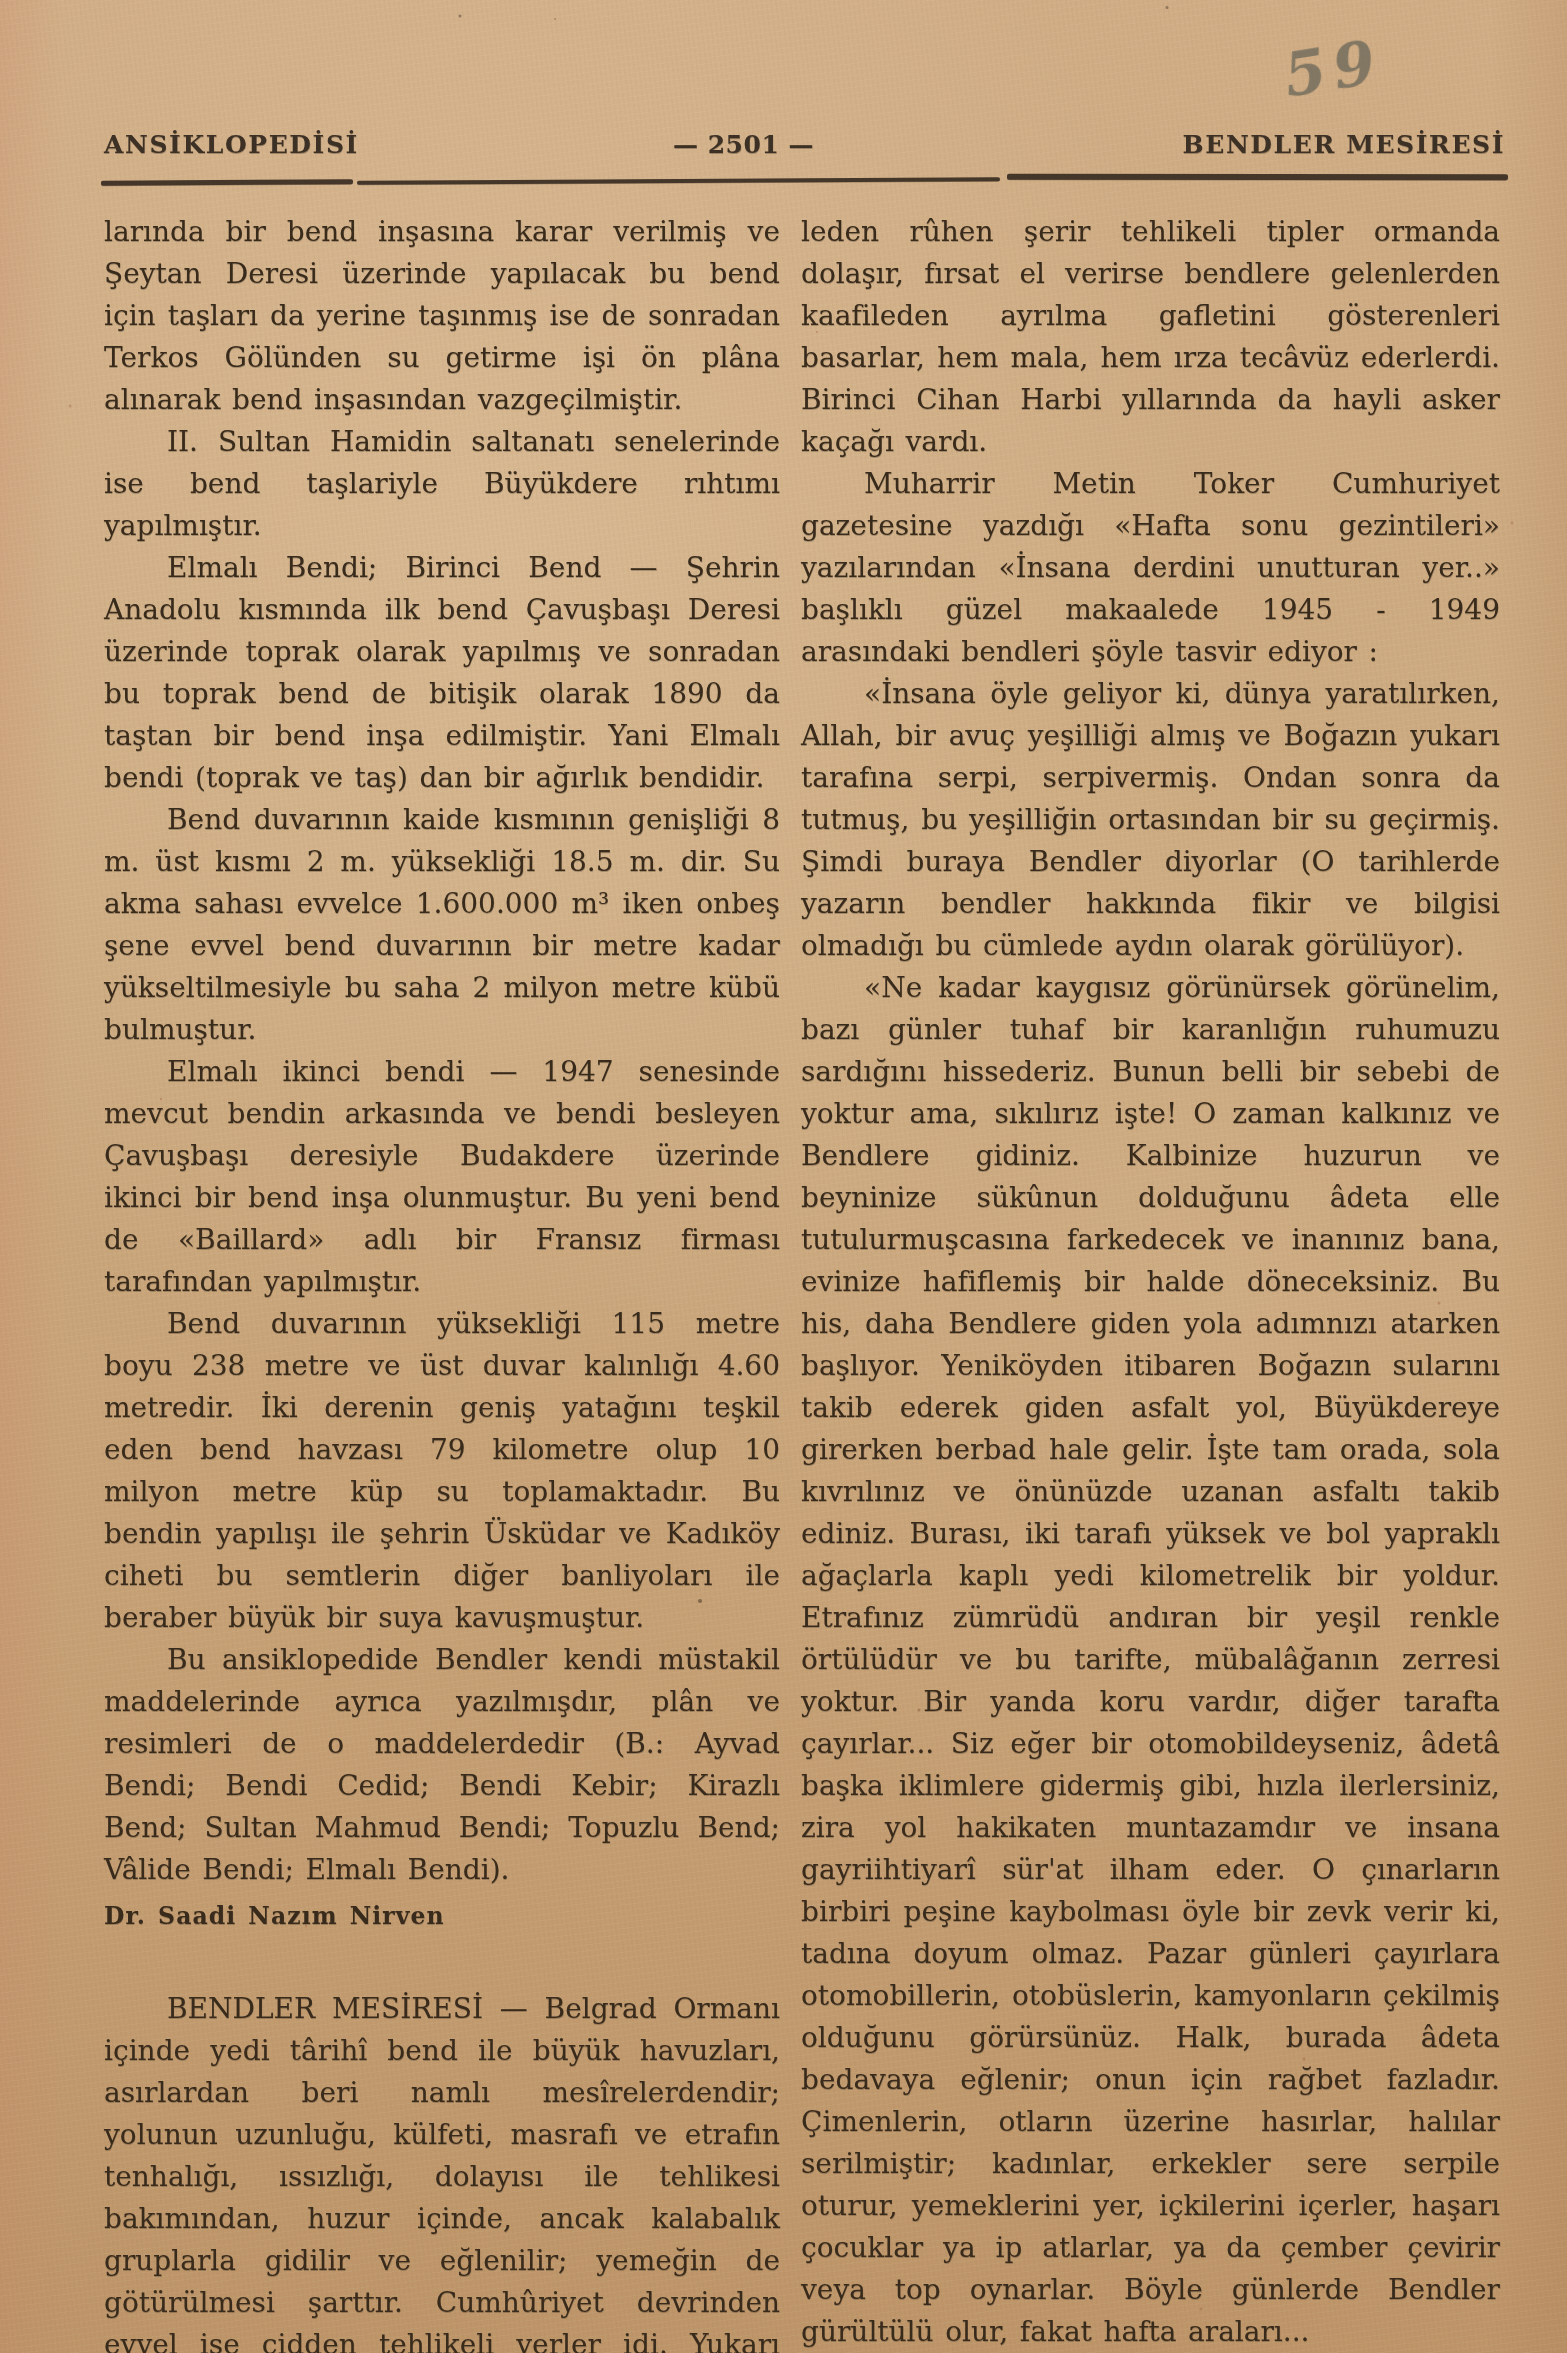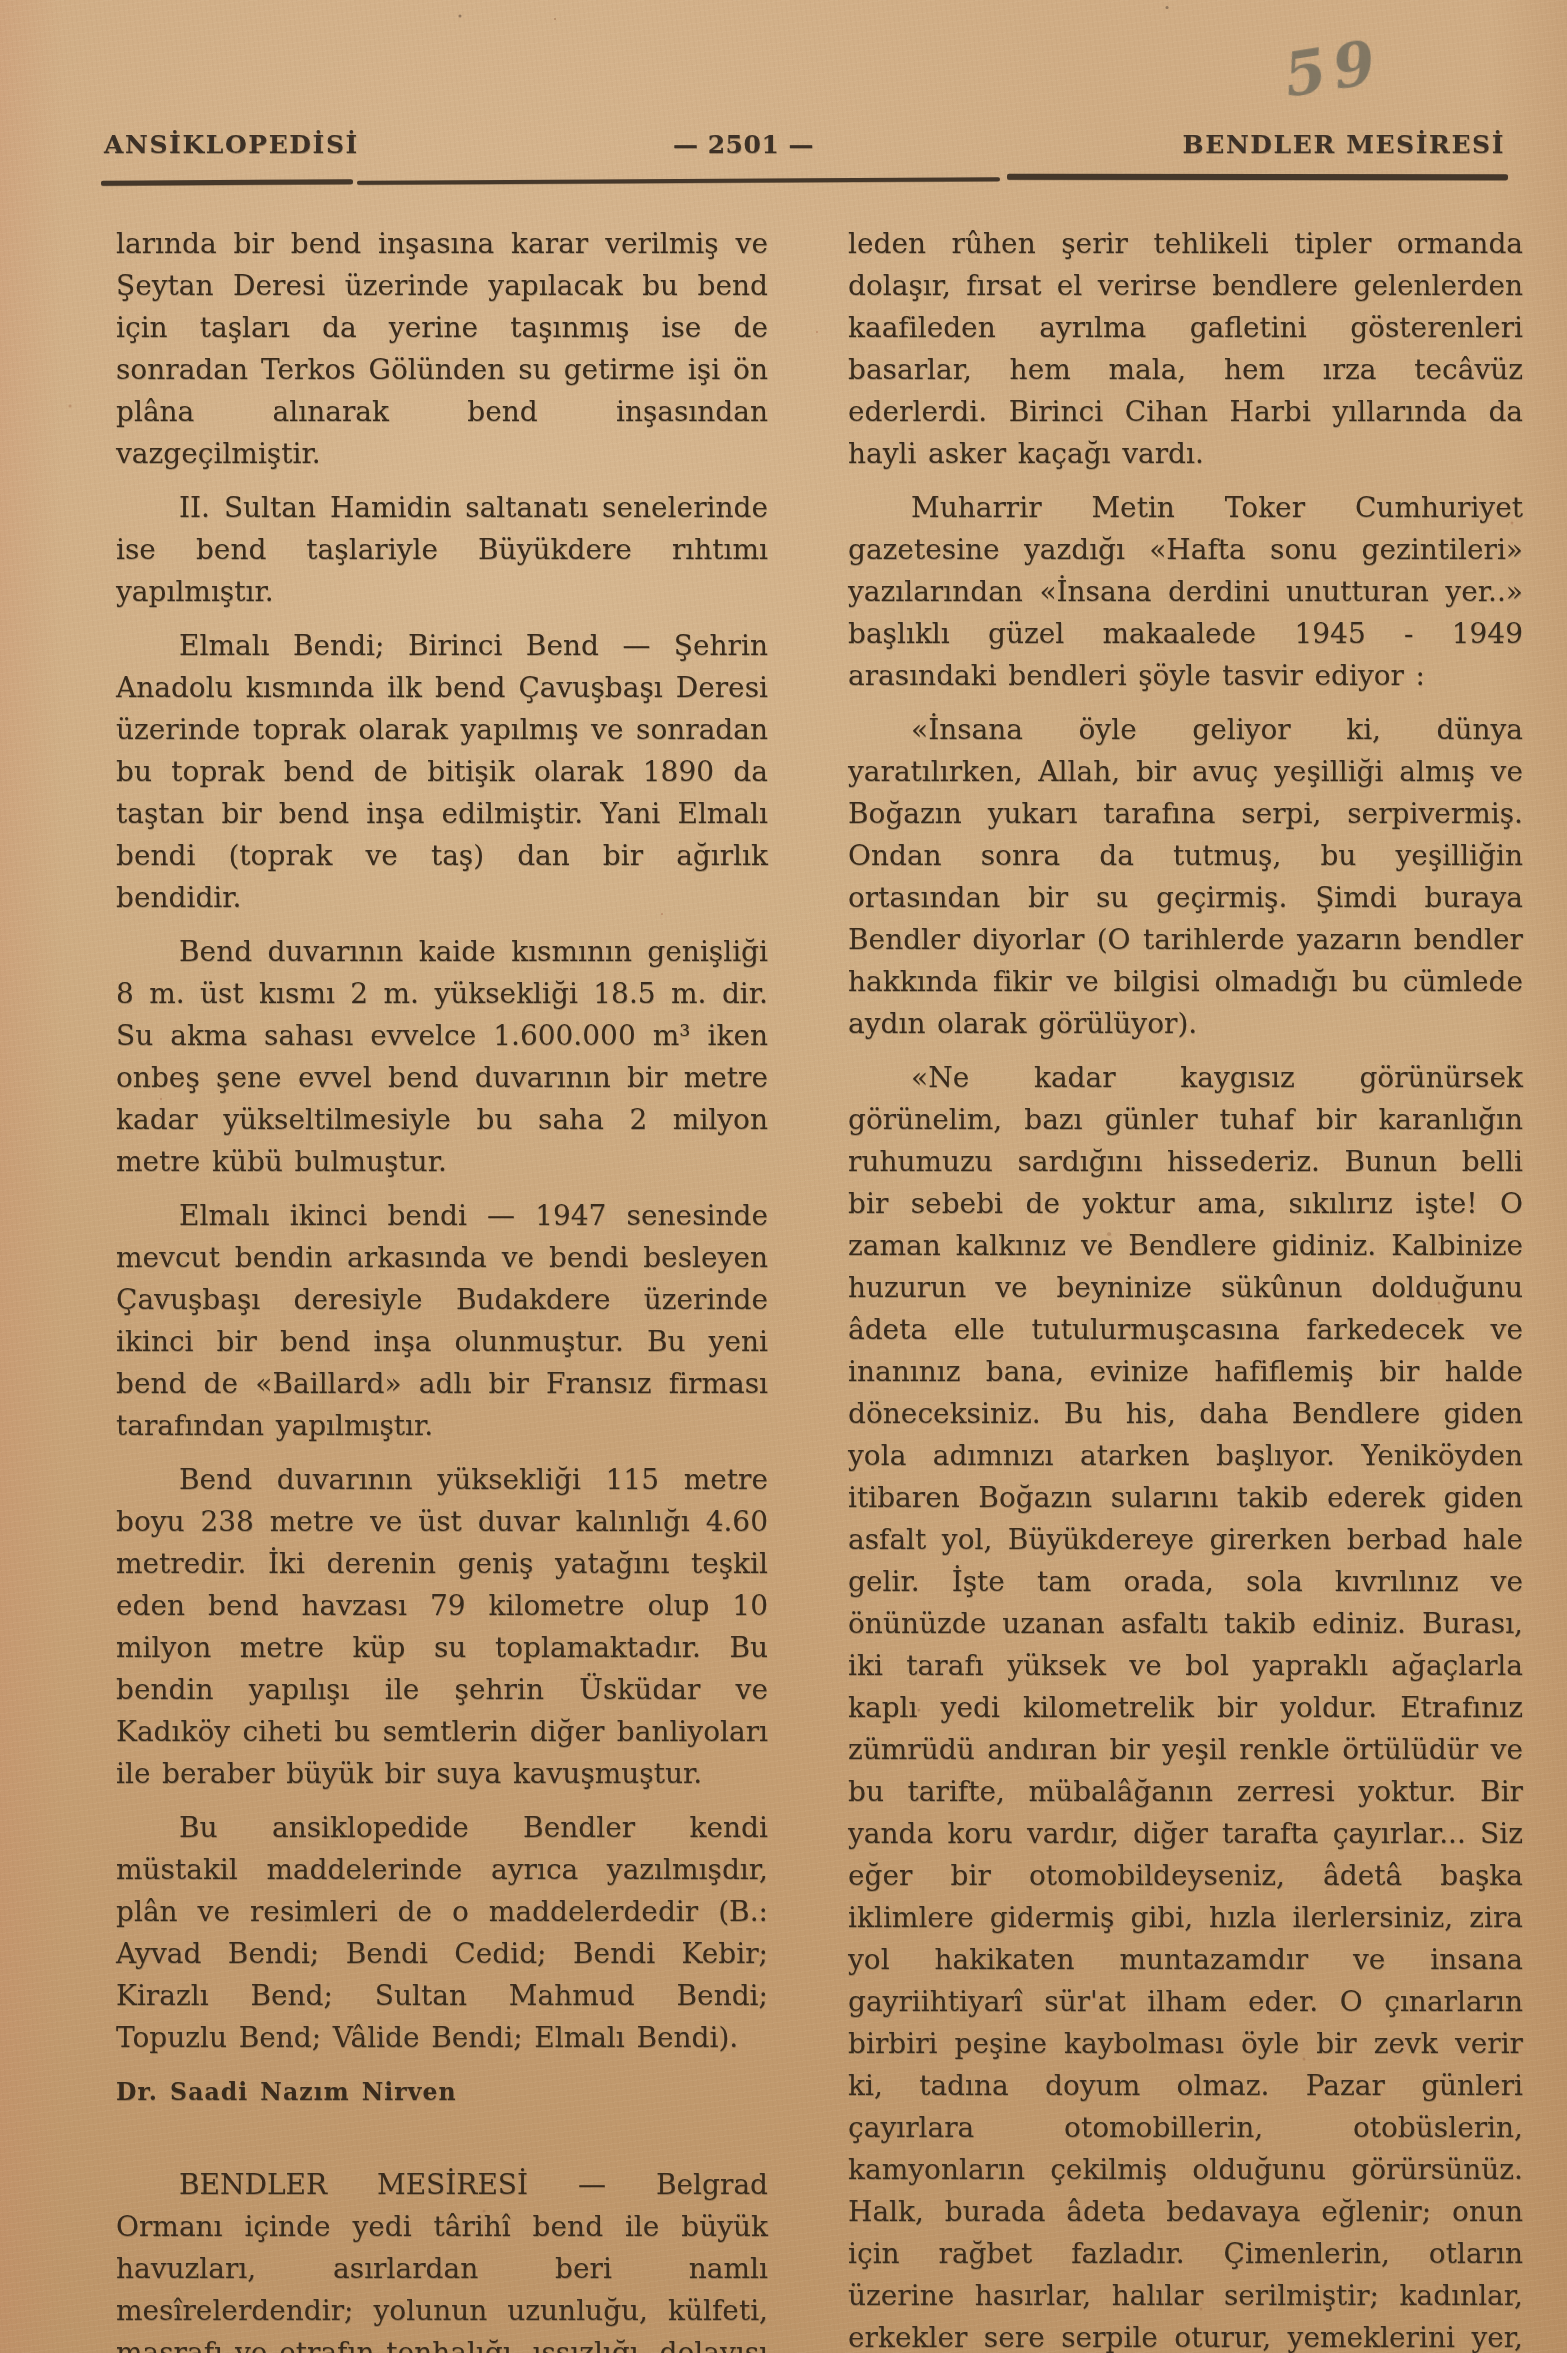--- a/index.html
+++ b/index.html
@@ -73,24 +73,24 @@
   .rule.s2{left:357px;top:179px;width:643px;height:4.3px;transform:rotate(-0.3deg);}
   .rule.s3{left:1007px;top:174px;width:501px;height:6.4px;transform:rotate(0.05deg);}
   .col{
     position:absolute;top:211px;
     text-align:justify;
     font-size:28px;line-height:42px;
     word-spacing:2.7px;
     color:#392b1c;
     text-shadow:0.3px 0.5px 0.4px rgba(58,45,30,0.30);
   }
-  .col p{margin:12px;}
+  .col p{margin:0;}
   .col p.ind{text-indent:63px;}
   .col-left{left:104px;width:676px;}
-  .col-right{left:836px;width:699px;}
+  .col-right{left:801px;width:699px;}
   .lead{font-weight:normal;}
   .sig{text-align:left;font-weight:bold;font-size:23.5px;
        letter-spacing:1.1px;padding-right:8.5px;margin-top:4.3px !important;}
   .mesire{margin-top:51px !important;}
 </style>
 </head>
 <body>
 
 <div class="page">
   <div class="grain"></div>

